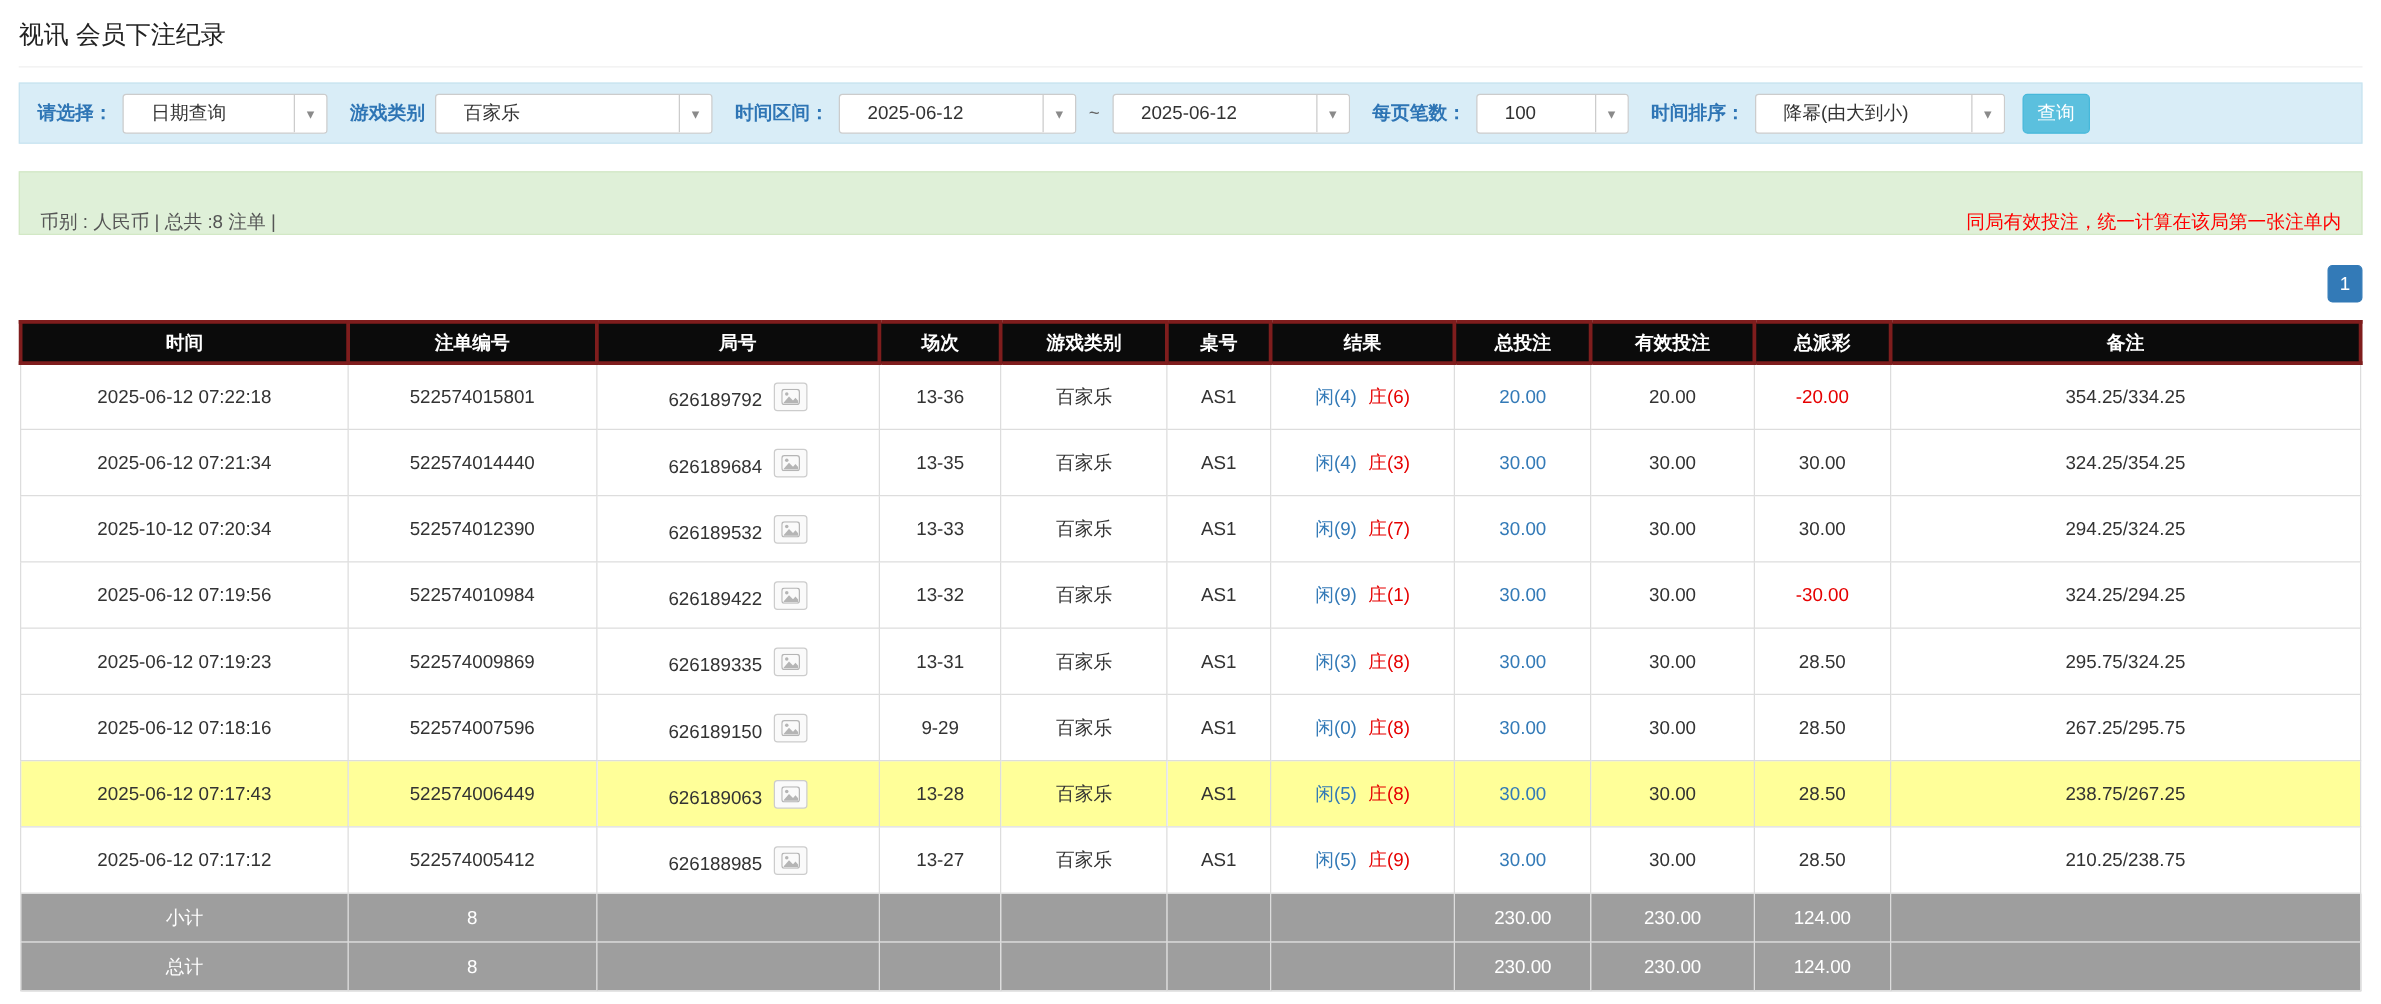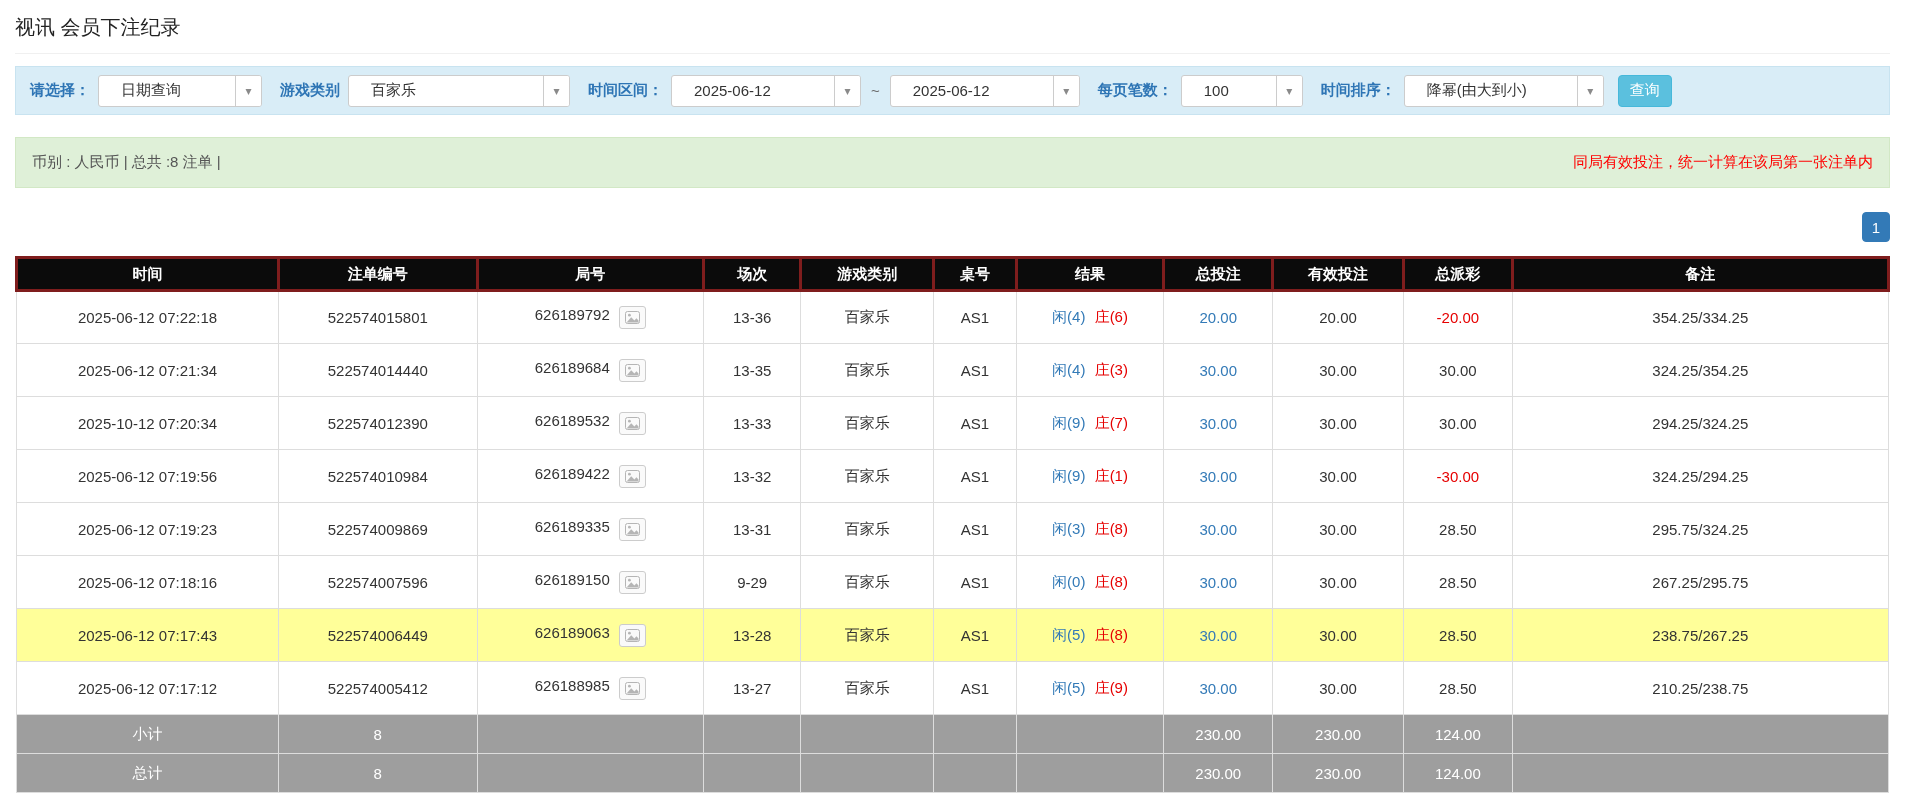--- a/index.html
+++ b/index.html
@@ -87,21 +87,21 @@
     font-family: inherit;
   }
 
   
   .summary-bar {
     margin-top: 22px;
     background: #dff0d8;
     border: 1px solid #d2e8c5;
     height: 51px;
     display: flex;
-    align-items: center;
+    align-items: flex-end;
     justify-content: space-between;
     padding: 0 16px;
   }
   .summary-left { color: #555; font-size: 15px; }
   .summary-right { color: #f00; font-size: 15px; }
 
   
   .pagination-row {
     display: flex;
     justify-content: flex-end;
@@ -147,21 +147,21 @@
     overflow: hidden;
     white-space: nowrap;
   }
   tbody tr.highlight td { background: #ffff99; }
   .blue-link { color: #337ab7; cursor: pointer; }
   .player { color: #337ab7; }
   .banker { color: #e60000; margin-left: 5px; }
   td.neg { color: #e60000; }
   .round-cell {
     display: flex;
-    align-items: flex-start;
+    align-items: flex-end;
     justify-content: center;
     gap: 9px;
   }
   .video-btn {
     width: 27px;
     height: 23px;
     border: 1px solid #ccc;
     border-radius: 3px;
     background: #fafafa;
     display: inline-flex;

